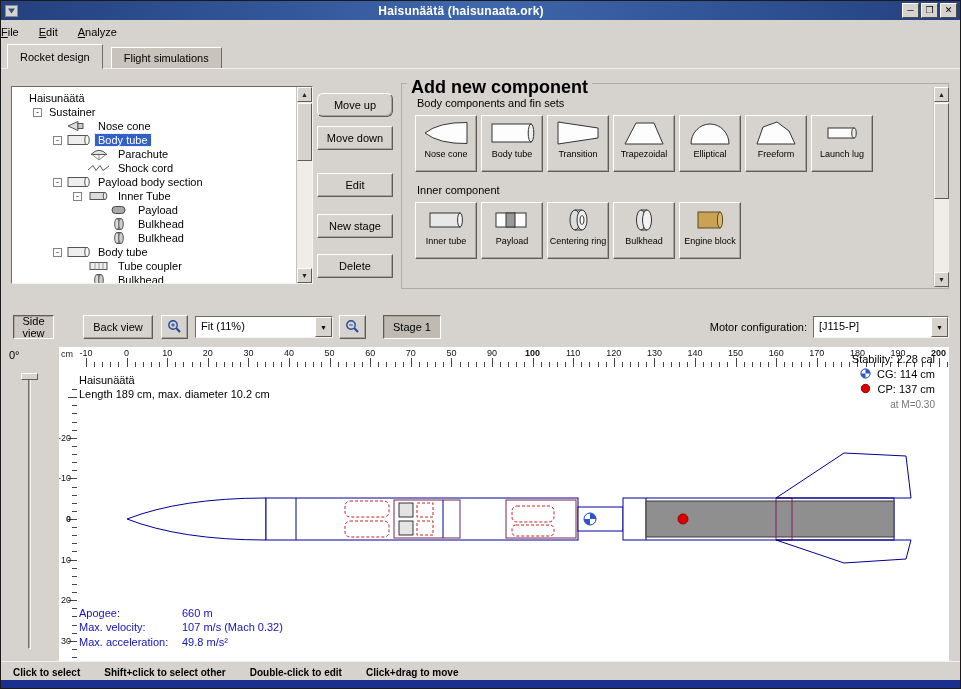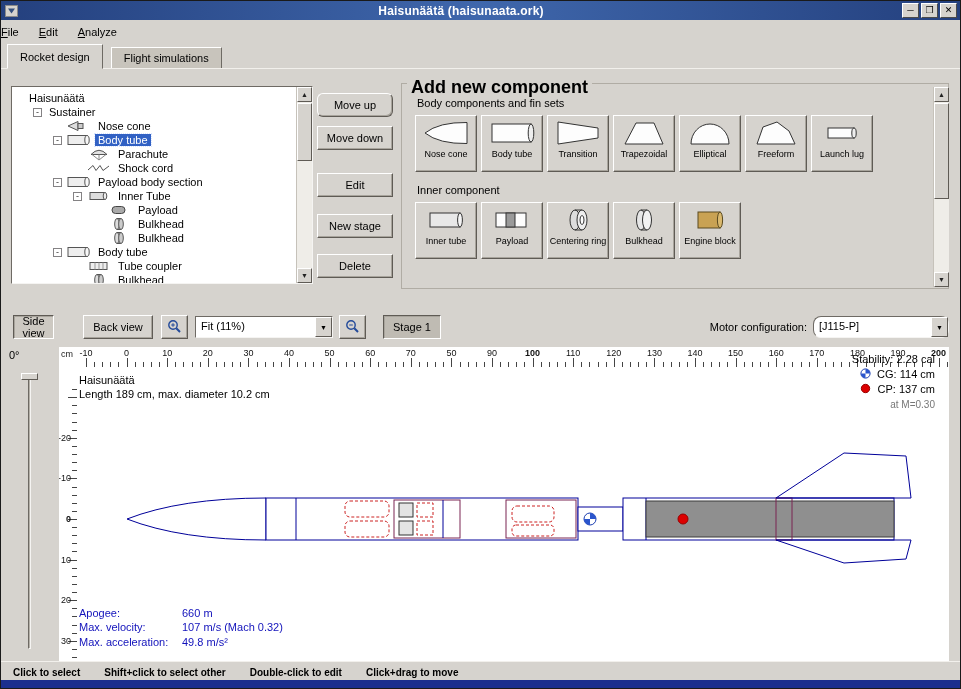--- a/index.html
+++ b/index.html
@@ -371,21 +371,21 @@
       <span>
         <svg width="15" height="15">
             <circle cx="6" cy="6" r="4.2" fill="none" stroke="#234a9a" stroke-width="1.4"></circle>
             <path d="M4.2,6 h3.6" stroke="#234a9a" stroke-width="1"></path>
             <line x1="9.3" y1="9.3" x2="13" y2="13" stroke="#234a9a" stroke-width="2"></line>
           </svg>
       </span>
     </div>
     <div class="btn pressed dark" style="left:382px;width:58px;">Stage 1</div>
     <div class="mc-label">Motor configuration:</div>
-    <div class="combo sunkenfield" style="right:11px;width:136px;border-radius:8px;">
+    <div class="combo sunkenfield" style="right:11px;width:136px;">
       <div class="cfield">[J115-P]</div>
       <div class="cbtn">▼</div>
     </div>
   </div>
 
   <div class="diagram">
     <div class="rot-label">0°</div>
     <div class="rot-track"></div>
     <div class="rot-thumb"></div>
 

